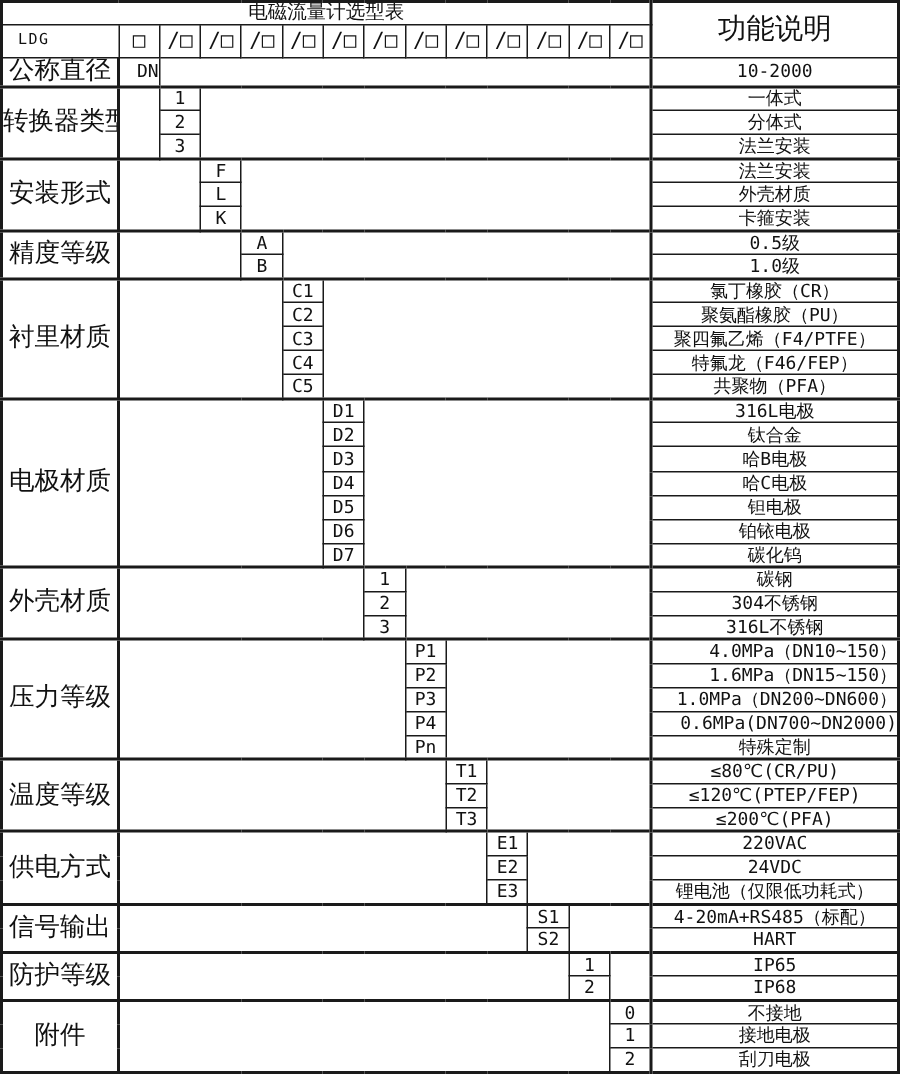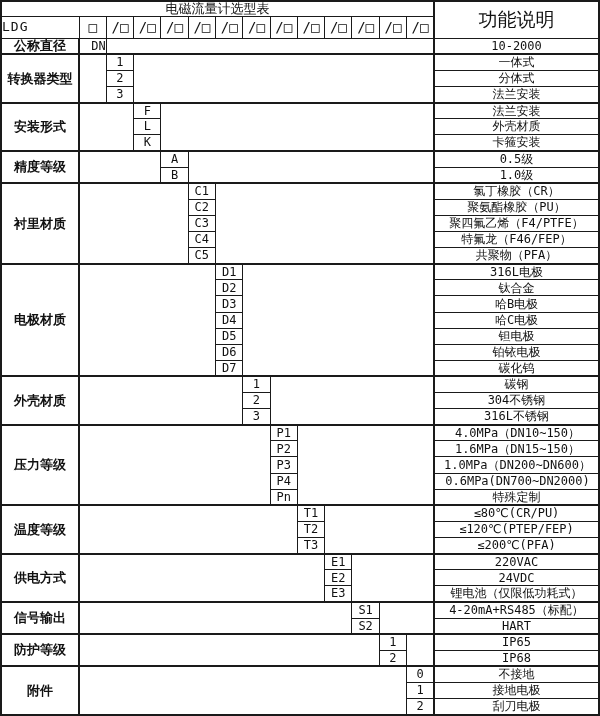--- a/index.html
+++ b/index.html
@@ -19,26 +19,26 @@
     text-align:center;vertical-align:middle;
     white-space:nowrap;overflow:hidden;
   }
   col.c-label{width:78px;}
   col.c-code{width:27.3px;}
   col.c-desc{width:auto;}
   tr.title-row{height:14px;}
   tr.title-row td.title{font-size:13px;border-bottom:1px solid #1a1a1a;margin-left:32px;}
   tr.ldg-row{height:22px;}
   tbody tr{height:16px;}
-  td.ldg{text-align:left;font-size:13px;letter-spacing:1px;}
+  td.ldg{text-align:left;padding-left:10px;font-size:10px;letter-spacing:1px;}
   td.box{font-size:14px;}
   td.fh{font-size:19px;border-left:2px solid #1a1a1a;}
-  td.glabel{font-size:13px;border-right:2px solid #1a1a1a;font-weight:bold;}
+  td.glabel{font-size:17px;border-right:2px solid #1a1a1a;}
   td.desc{border-left:2px solid #1a1a1a;}
-  td.desc.left{text-align:center;padding-left:2px;}
+  td.desc.left{text-align:right;padding-left:2px;}
   td.code{font-size:12px;}
   td.code-dn{text-align:right;padding-left:2px;}
   tr.gb > td{border-top:2px solid #1a1a1a;}
   td.empty{border-color:#1a1a1a;}
 </style>
 </head>
 <body>
 
 <table id="sel-table">
   <colgroup id="cols">

